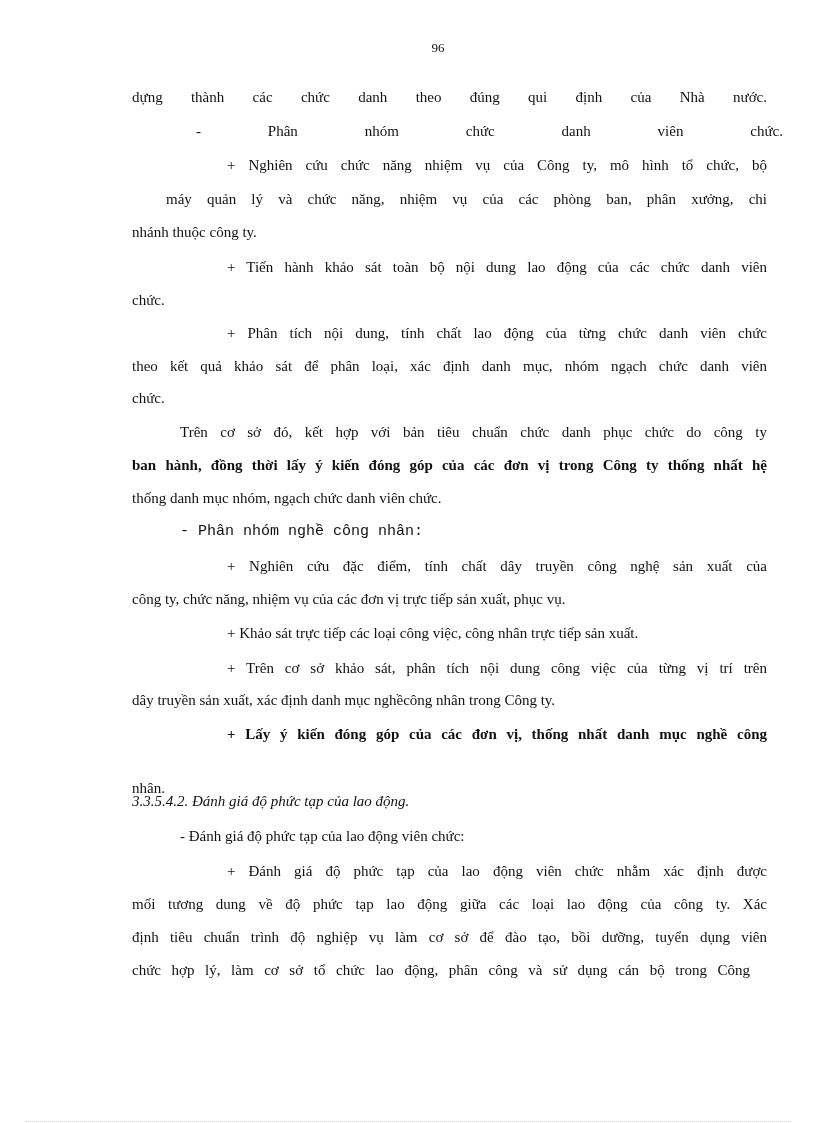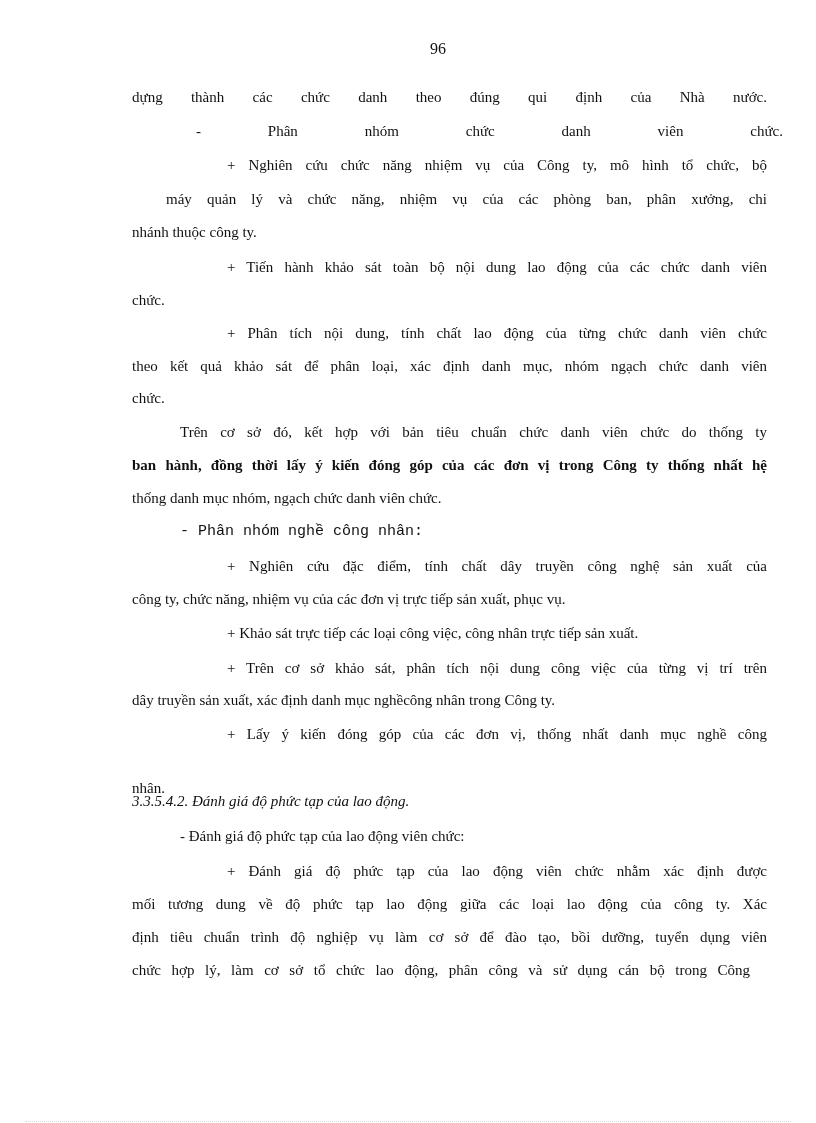--- a/index.html
+++ b/index.html
@@ -3,21 +3,21 @@
   <meta charset="utf-8">
   <style>
     html, body { margin: 0; padding: 0; background: #ffffff; }
     body {
       width: 816px; height: 1123px; position: relative; overflow: hidden;
       font-family: "Liberation Serif", "DejaVu Serif", serif;
       color: #111111;
     }
     .page-number {
       position: absolute; top: 40px; left: 0; width: 100%;
-      text-align: center; font-size: 16px; padding-left: 60px; box-sizing: border-box;
+      text-align: center; font-size: 13px; padding-left: 60px; box-sizing: border-box;
     }
     .line {
       position: absolute; font-size: 15px; line-height: 22px; white-space: nowrap;
     }
     .justify {
       text-align: justify; text-align-last: justify; white-space: normal;
     }
     .italic { font-style: italic; }
     .footer-rule {
       position: absolute; left: 25px; right: 25px; top: 1121px; height: 0;
@@ -33,30 +33,30 @@
   <div class="line justify" style="top:86px;left:132px;width:635px;">dựng thành các chức danh theo đúng qui định của Nhà nước.</div>
   <div class="line justify" style="top:120px;left:196px;width:587px;">- Phân nhóm chức danh viên chức.</div>
   <div class="line justify" style="top:154px;left:227px;width:540px;">+ Nghiên cứu chức năng nhiệm vụ của Công ty, mô hình tổ chức, bộ</div>
   <div class="line justify" style="top:188px;left:166px;width:601px;">máy quản lý và chức năng, nhiệm vụ của các phòng ban, phân xưởng, chi</div>
   <div class="line" style="top:221px;left:132px;">nhánh thuộc công ty.</div>
   <div class="line justify" style="top:256px;left:227px;width:540px;">+ Tiến hành khảo sát toàn bộ nội dung lao động của các chức danh viên</div>
   <div class="line" style="top:289px;left:132px;">chức.</div>
   <div class="line justify" style="top:322px;left:227px;width:540px;">+ Phân tích nội dung, tính chất lao động của từng chức danh viên chức</div>
   <div class="line justify" style="top:355px;left:132px;width:635px;">theo kết quả khảo sát để phân loại, xác định danh mục, nhóm ngạch chức danh viên</div>
   <div class="line" style="top:387px;left:132px;">chức.</div>
-  <div class="line justify" style="top:421px;left:180px;width:587px;">Trên cơ sở đó, kết hợp với bản tiêu chuẩn chức danh viên chức do thống ty</div>
+  <div class="line justify" style="top:421px;left:180px;width:587px;">Trên cơ sở đó, kết hợp với bản tiêu chuẩn chức danh phục chức do công ty</div>
   <div class="line justify" style="top:454px;left:132px;width:635px;font-weight:bold;">ban hành, đồng thời lấy ý kiến đóng góp của các đơn vị trong Công ty thống nhất hệ</div>
   <div class="line" style="top:487px;left:132px;">thống danh mục nhóm, ngạch chức danh viên chức.</div>
   <div class="line" style="top:521px;left:180px;font-family:Liberation Mono, monospace;">- Phân nhóm nghề công nhân:</div>
   <div class="line justify" style="top:555px;left:227px;width:540px;">+ Nghiên cứu đặc điểm, tính chất dây truyền công nghệ sản xuất của</div>
   <div class="line" style="top:588px;left:132px;">công ty, chức năng, nhiệm vụ của các đơn vị trực tiếp sản xuất, phục vụ.</div>
   <div class="line" style="top:622px;left:227px;">+ Khảo sát trực tiếp các loại công việc, công nhân trực tiếp sản xuất.</div>
   <div class="line justify" style="top:657px;left:227px;width:540px;">+ Trên cơ sở khảo sát, phân tích nội dung công việc của từng vị trí trên</div>
   <div class="line" style="top:689px;left:132px;">dây truyền sản xuất, xác định danh mục nghềcông nhân trong Công ty.</div>
-  <div class="line justify" style="top:723px;left:227px;width:540px;">+ Lấy ý kiến đóng góp của các đơn vị, thống nhất danh mục nghề công</div>
+  <div class="line justify" style="top:723px;left:227px;width:540px;font-weight:bold;">+ Lấy ý kiến đóng góp của các đơn vị, thống nhất danh mục nghề công</div>
   <div class="line" style="top:757px;left:132px;margin-top:20px;">nhân.</div>
   <div class="line italic" style="top:790px;left:132px;">3.3.5.4.2. Đánh giá độ phức tạp của lao động.</div>
   <div class="line" style="top:825px;left:180px;">- Đánh giá độ phức tạp của lao động viên chức:</div>
   <div class="line justify" style="top:860px;left:227px;width:540px;">+ Đánh giá độ phức tạp của lao động viên chức nhằm xác định được</div>
   <div class="line justify" style="top:893px;left:132px;width:635px;">mối tương dung về độ phức tạp lao động giữa các loại lao động của công ty. Xác</div>
   <div class="line justify" style="top:926px;left:132px;width:635px;">định tiêu chuẩn trình độ nghiệp vụ làm cơ sở để đào tạo, bồi dưỡng, tuyển dụng viên</div>
   <div class="line justify" style="top:959px;left:132px;width:618px;">chức hợp lý, làm cơ sở tổ chức lao động, phân công và sử dụng cán bộ trong Công</div>
 </div>
 
 <div class="footer-rule"></div>

